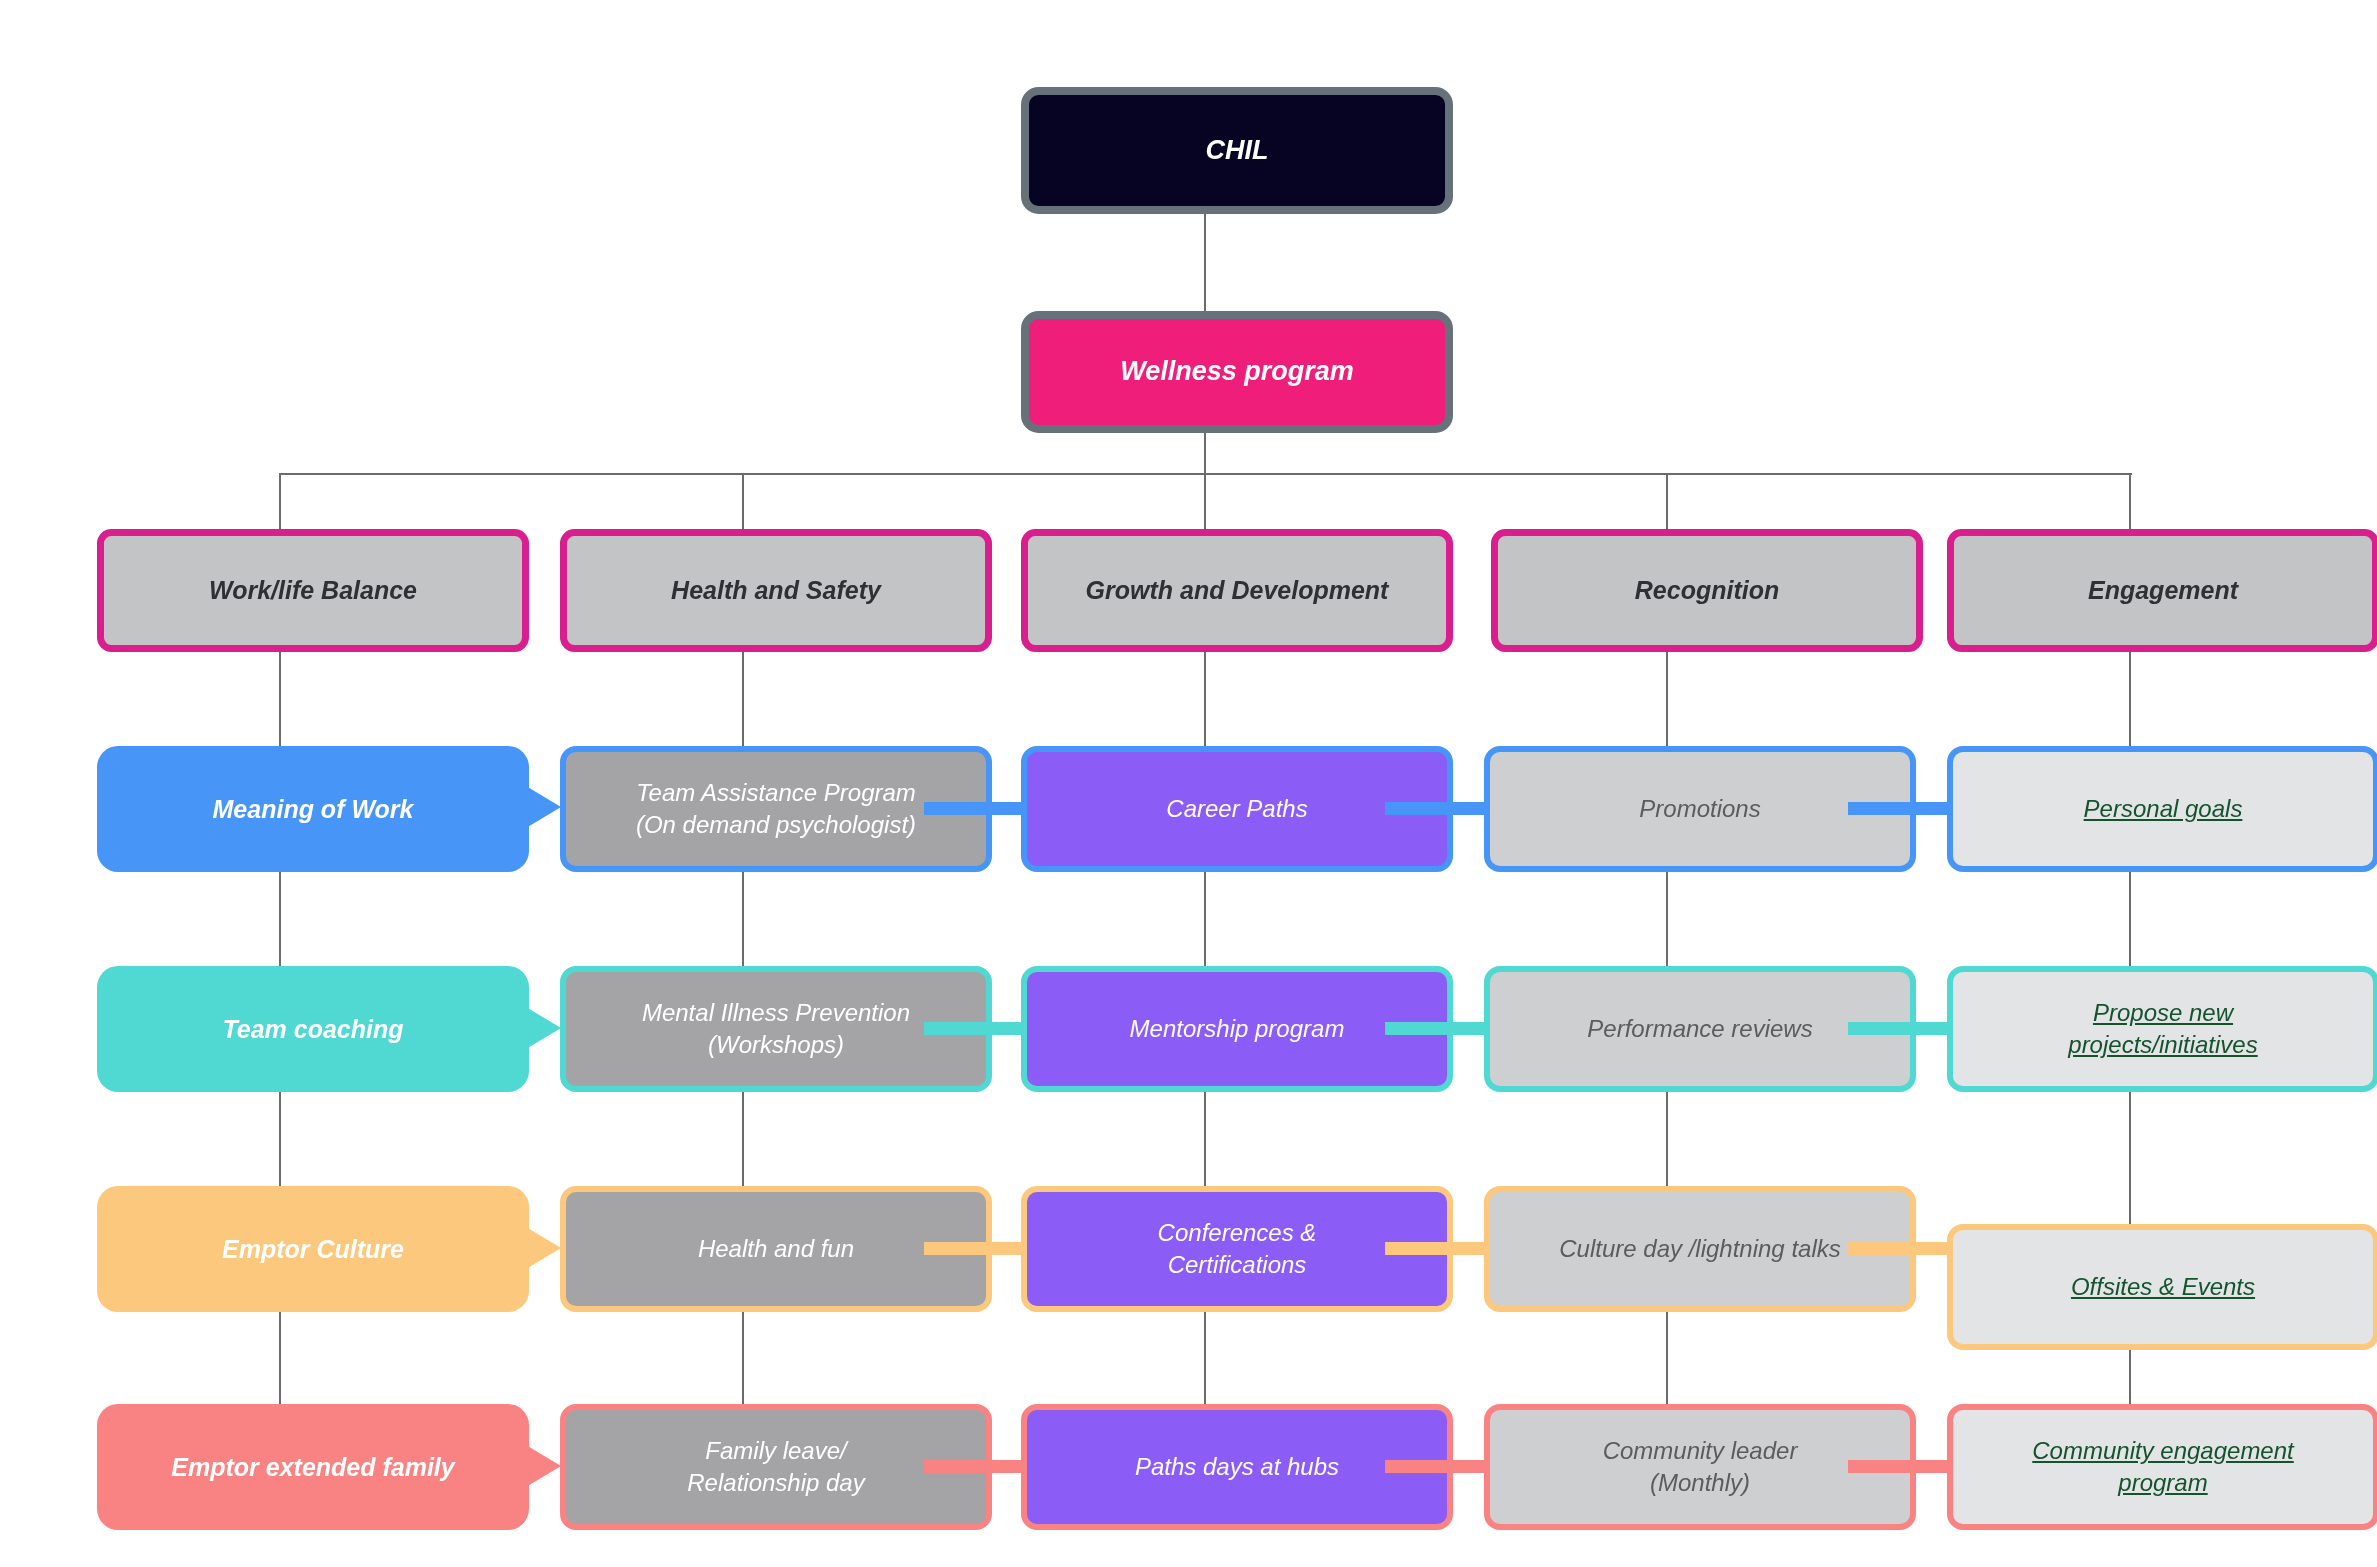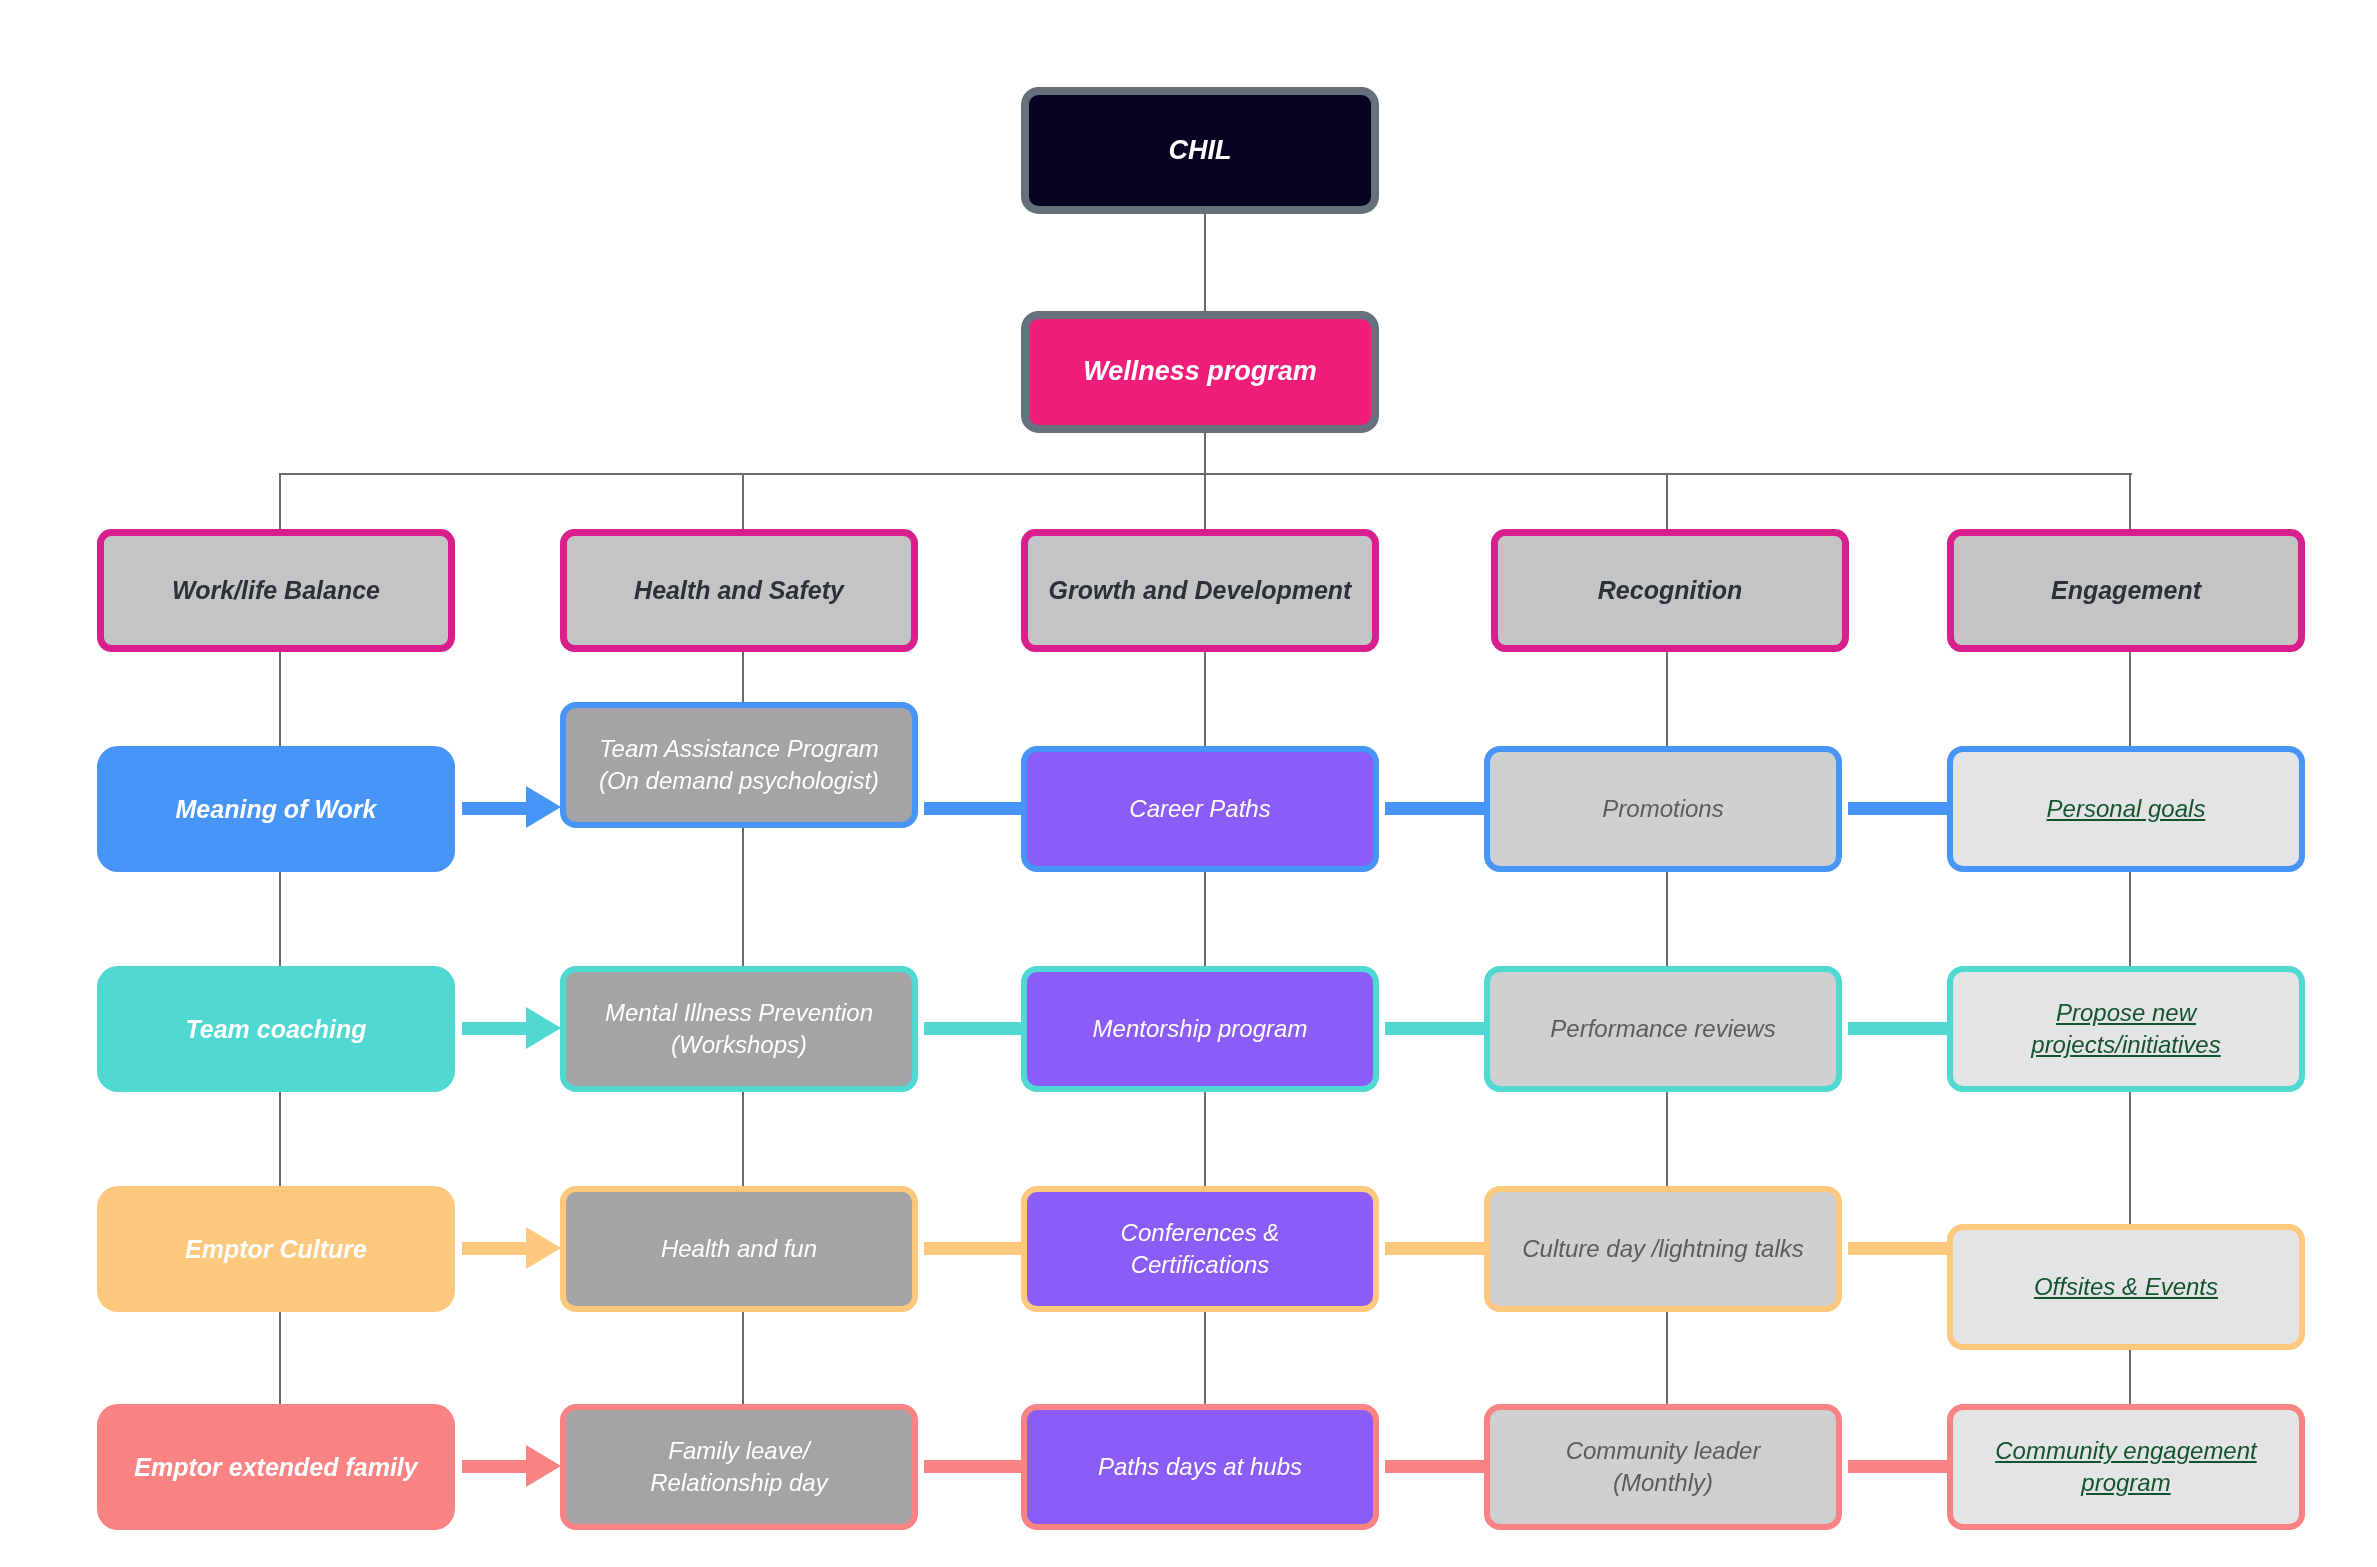--- a/index.html
+++ b/index.html
@@ -5,21 +5,21 @@
   html,body{margin:0;padding:0;background:#ffffff;}
   .canvas{
     position:relative;width:2377px;height:1568px;background:#ffffff;overflow:hidden;
     font-family:"Liberation Sans", sans-serif;
   }
   
   .vline{position:absolute;width:2.4px;background:var(--line,#6b6b6b);z-index:0;}
   .hline{position:absolute;height:2.4px;background:var(--line,#6b6b6b);z-index:0;}
   
   .node{
-    position:absolute;width:358px;height:126px;box-sizing:border-box;z-index:1;
+    position:absolute;width:432px;height:126px;box-sizing:border-box;z-index:1;
     display:flex;align-items:center;justify-content:center;text-align:center;
     border-radius:16px;padding:6.4px 17.6px;
   }
   .lbl{
     font-style:italic;white-space:pre-line;line-height:1.32;
     display:block;width:100%;
   }
   
   .node.top{height:127px;border:8.8px solid var(--root-border,#67717a);border-radius:17.6px;}
   .node.chil{background:var(--root-fill,#070322);}
@@ -85,21 +85,21 @@
   <div class="node cat" style="left:1947px;top:529px;">
     <span class="lbl">Engagement</span>
   </div>
 
   <div class="row-layer" style="--accent: #4695f7;">
     <div class="node lead" style="left:97px;top:746px;">
       <span class="lbl">Meaning of Work</span>
     </div>
     <div class="arrow-shaft" style="left:462px;top:802px;"></div>
     <div class="arrow-head" style="left:526px;top:786px;"></div>
-    <div class="node item f2" style="left:560px;top:702px;">
+    <div class="node item f2" style="left:560px;top:746px;">
       <span class="lbl">Team Assistance Program
 (On demand psychologist)</span>
     </div>
     <div class="bar" style="left:924px;top:802px;width:100px;"></div>
     <div class="node item f3" style="left:1021px;top:746px;">
       <span class="lbl">Career Paths</span>
     </div>
     <div class="bar" style="left:1385px;top:802px;width:102px;"></div>
     <div class="node item f4" style="left:1484px;top:746px;">
       <span class="lbl">Promotions</span>

